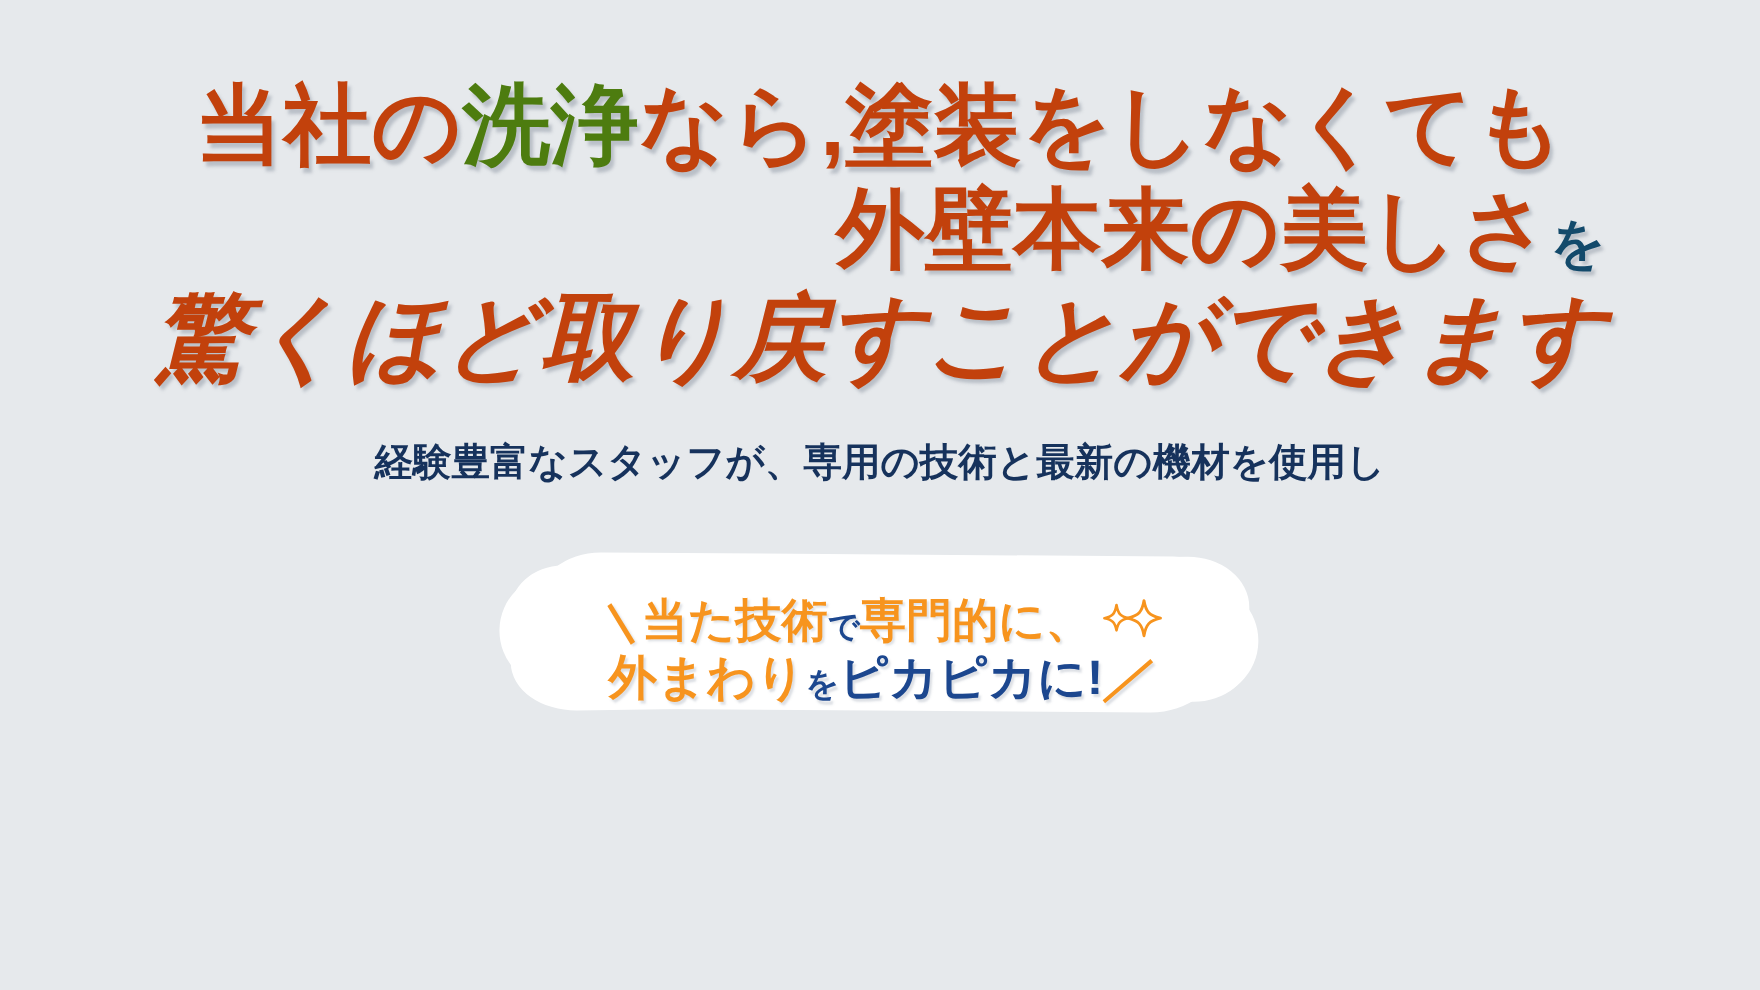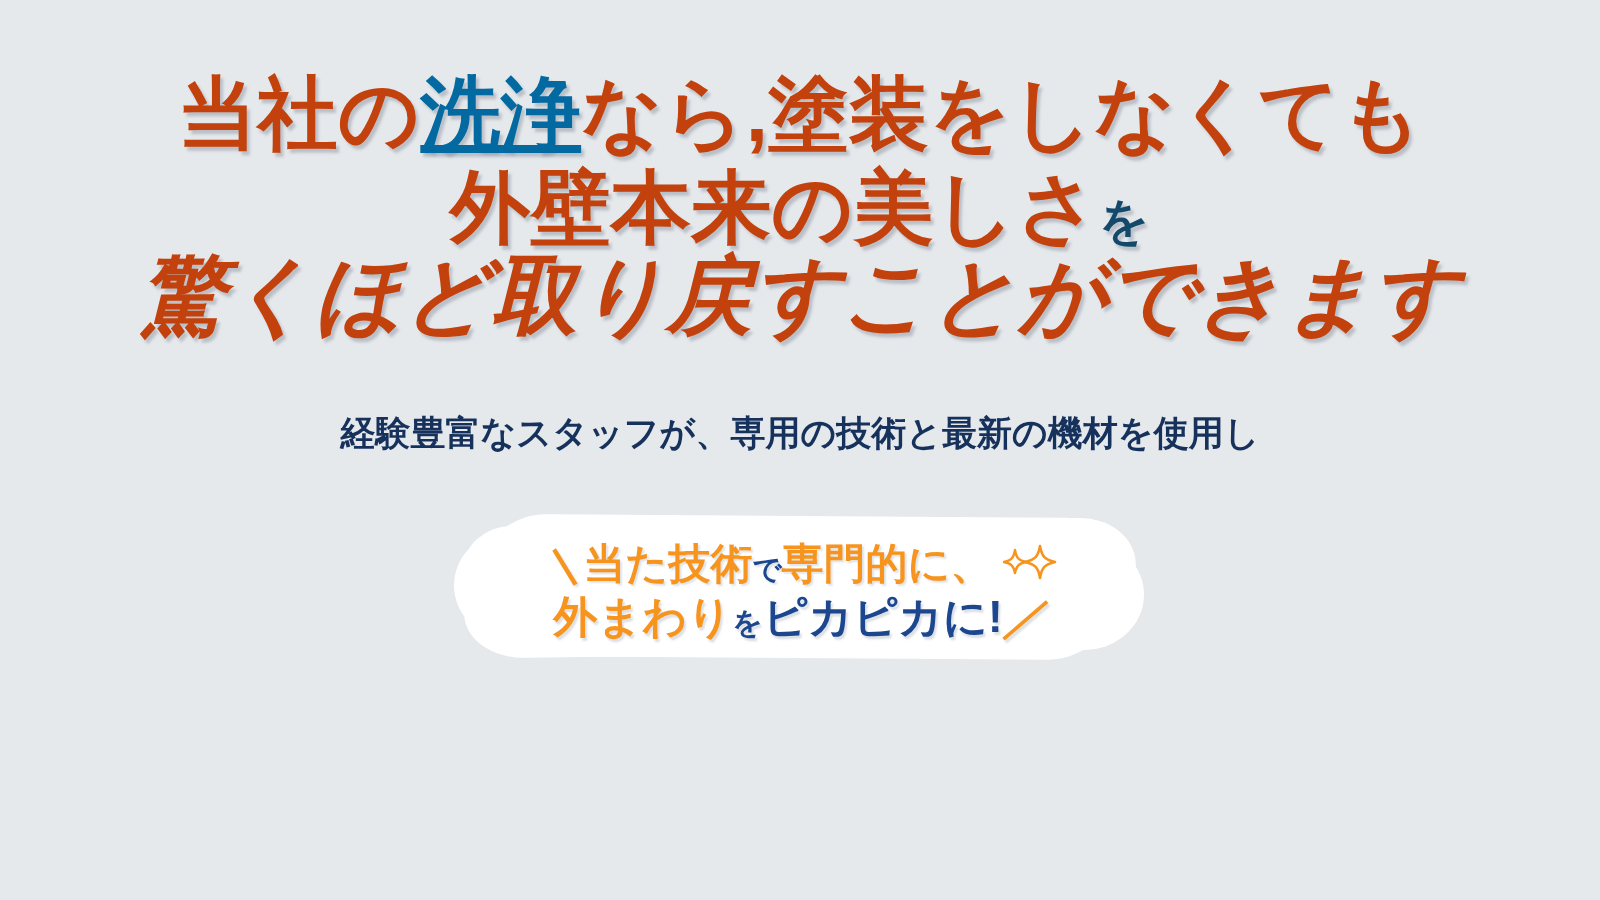--- a/index.html
+++ b/index.html
@@ -33,35 +33,35 @@
   }
   .hl-line {
     display: block;
     white-space: nowrap;
     font-weight: 900;
     letter-spacing: 0.005em;
     color: #28519e;
     text-shadow: 3px 4px 3px rgba(120,130,145,0.40);
   }
   .hl-line-1 { font-size: 80px; margin-bottom: 14px; }
-  .hl-line-2 { font-size: 80px; margin-bottom: 4px; }
+  .hl-line-2 { font-size: 80px; margin-bottom: 16px; text-align: right; }
   .hl-line-3 { font-size: 86px; font-style: italic; }
 
   .seg-blue   { color: #c2410c; }
-  .seg-orange { color: #0369a1; text-decoration: underline; }
+  .seg-orange { color: #4d7c0f; }
   .seg-teal   { color: #16456e; }
   .seg-small-to {
     font-size: 0.62em;
     vertical-align: -0.06em;
     color: #134a6b;
   }
 
   
   .body-copy {
-    margin-top: 68px;
+    margin-top: 44px;
     color: #16325c;
     font-weight: 700;
     font-size: 35px;
     line-height: 1.55;
     user-select: none;
   }
   .body-line { display: block; white-space: nowrap; }
 
   
   .badge-wrap {
@@ -95,21 +95,21 @@
     top: 4px;
     width: 624px;
     height: 142px;
     border-radius: 60px 44px 64px 48px / 50px 38px 52px 40px;
     transform: rotate(0.4deg);
   }
 
   .badge-text {
     position: absolute;
     left: 0;
-    top: 4px;
+    top: 16px;
     width: 700px;
     height: 150px;
     display: flex;
     flex-direction: column;
     justify-content: center;
     align-items: center;
     user-select: none;
   }
   .badge-line {
     display: block;

